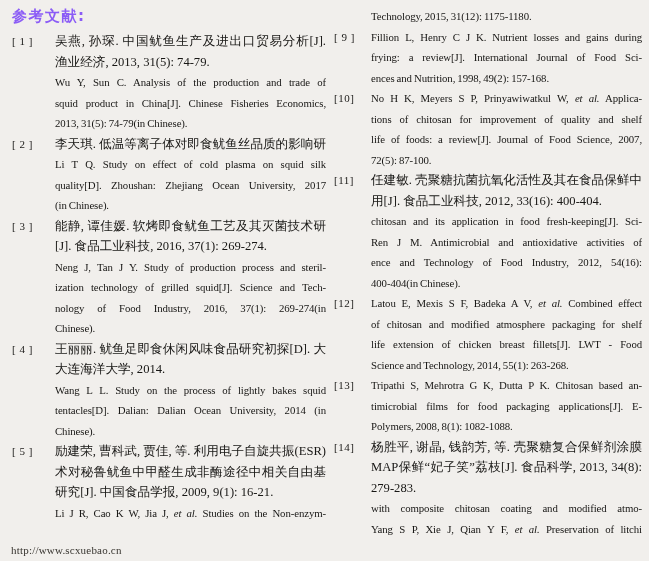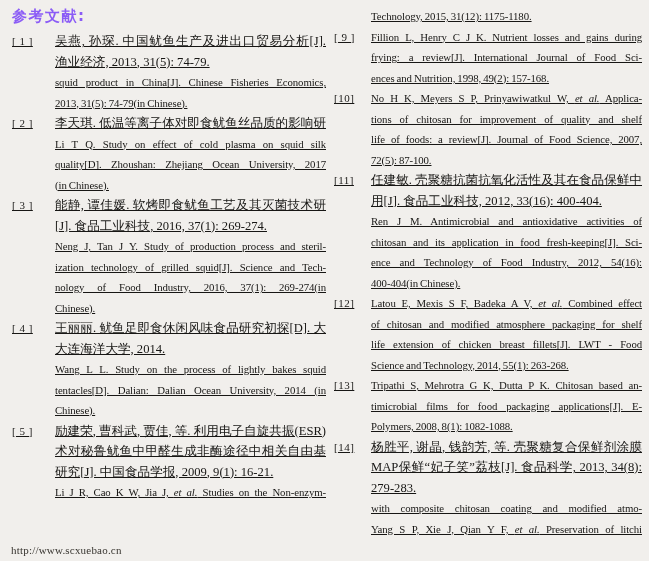--- a/index.html
+++ b/index.html
@@ -18,21 +18,21 @@
   .col-right { left: 334px; width: 308px; }
   .heading {
     font-family: "DejaVu Sans", "Liberation Sans", sans-serif;
     font-size: 15px;
     font-weight: 700;
     letter-spacing: 1.5px;
     line-height: 21px;
     margin: 0 0 4px 0;
     color: #8b5cf6;
   }
-  .ref { display: flex; align-items: flex-start; text-decoration: underline; }
+  .ref { display: flex; align-items: flex-start; }
   .ref-num {
     flex: 0 0 43px;
     font-size: 11px;
     line-height: 20.5px;
     letter-spacing: 0.5px;
     color: #1c1b19;
   }
   .col-right .ref-num { flex-basis: 37px; }
   .ref-body { flex: 1; min-width: 0; }
   .line {
@@ -64,20 +64,21 @@
 
 <div class="page">
   <div class="col col-left">
     <div class="heading">参考文献:</div>
     <div>
         <div class="ref">
           <div class="ref-num">[ 1 ]</div>
           <div class="ref-body">
             <div class="line zh">吴燕, 孙琛. 中国鱿鱼生产及进出口贸易分析[J]. 中国</div>
             <div class="line zh end">渔业经济, 2013, 31(5): 74-79.</div>
+            <div class="line en">Wu Y, Sun C. Analysis of the production and trade of</div>
             <div class="line en">squid product in China[J]. Chinese Fisheries Economics,</div>
             <div class="line en end">2013, 31(5): 74-79(in Chinese).</div>
           </div>
         </div>
         <div class="ref">
           <div class="ref-num">[ 2 ]</div>
           <div class="ref-body">
             <div class="line zh">李天琪. 低温等离子体对即食鱿鱼丝品质的影响研究</div>
             <div class="line en">Li T Q. Study on effect of cold plasma on squid silk</div>
             <div class="line en">quality[D]. Zhoushan: Zhejiang Ocean University, 2017</div>
@@ -140,22 +141,22 @@
             <div class="line en">tions of chitosan for improvement of quality and shelf</div>
             <div class="line en">life of foods: a review[J]. Journal of Food Science, 2007,</div>
             <div class="line en end">72(5): 87-100.</div>
           </div>
         </div>
         <div class="ref">
           <div class="ref-num">[11]</div>
           <div class="ref-body">
             <div class="line zh">任建敏. 壳聚糖抗菌抗氧化活性及其在食品保鲜中应</div>
             <div class="line zh end">用[J]. 食品工业科技, 2012, 33(16): 400-404.</div>
+            <div class="line en">chitosan and its application in food fresh-keeping[J]. Sci-</div>
             <div class="line en">Ren J M. Antimicrobial and antioxidative activities of</div>
-            <div class="line en">chitosan and its application in food fresh-keeping[J]. Sci-</div>
             <div class="line en">ence and Technology of Food Industry, 2012, 54(16):</div>
             <div class="line en end">400-404(in Chinese).</div>
           </div>
         </div>
         <div class="ref">
           <div class="ref-num">[12]</div>
           <div class="ref-body">
             <div class="line en">Latou E, Mexis S F, Badeka A V, <i>et al.</i> Combined effect</div>
             <div class="line en">of chitosan and modified atmosphere packaging for shelf</div>
             <div class="line en">life extension of chicken breast fillets[J]. LWT - Food</div>

